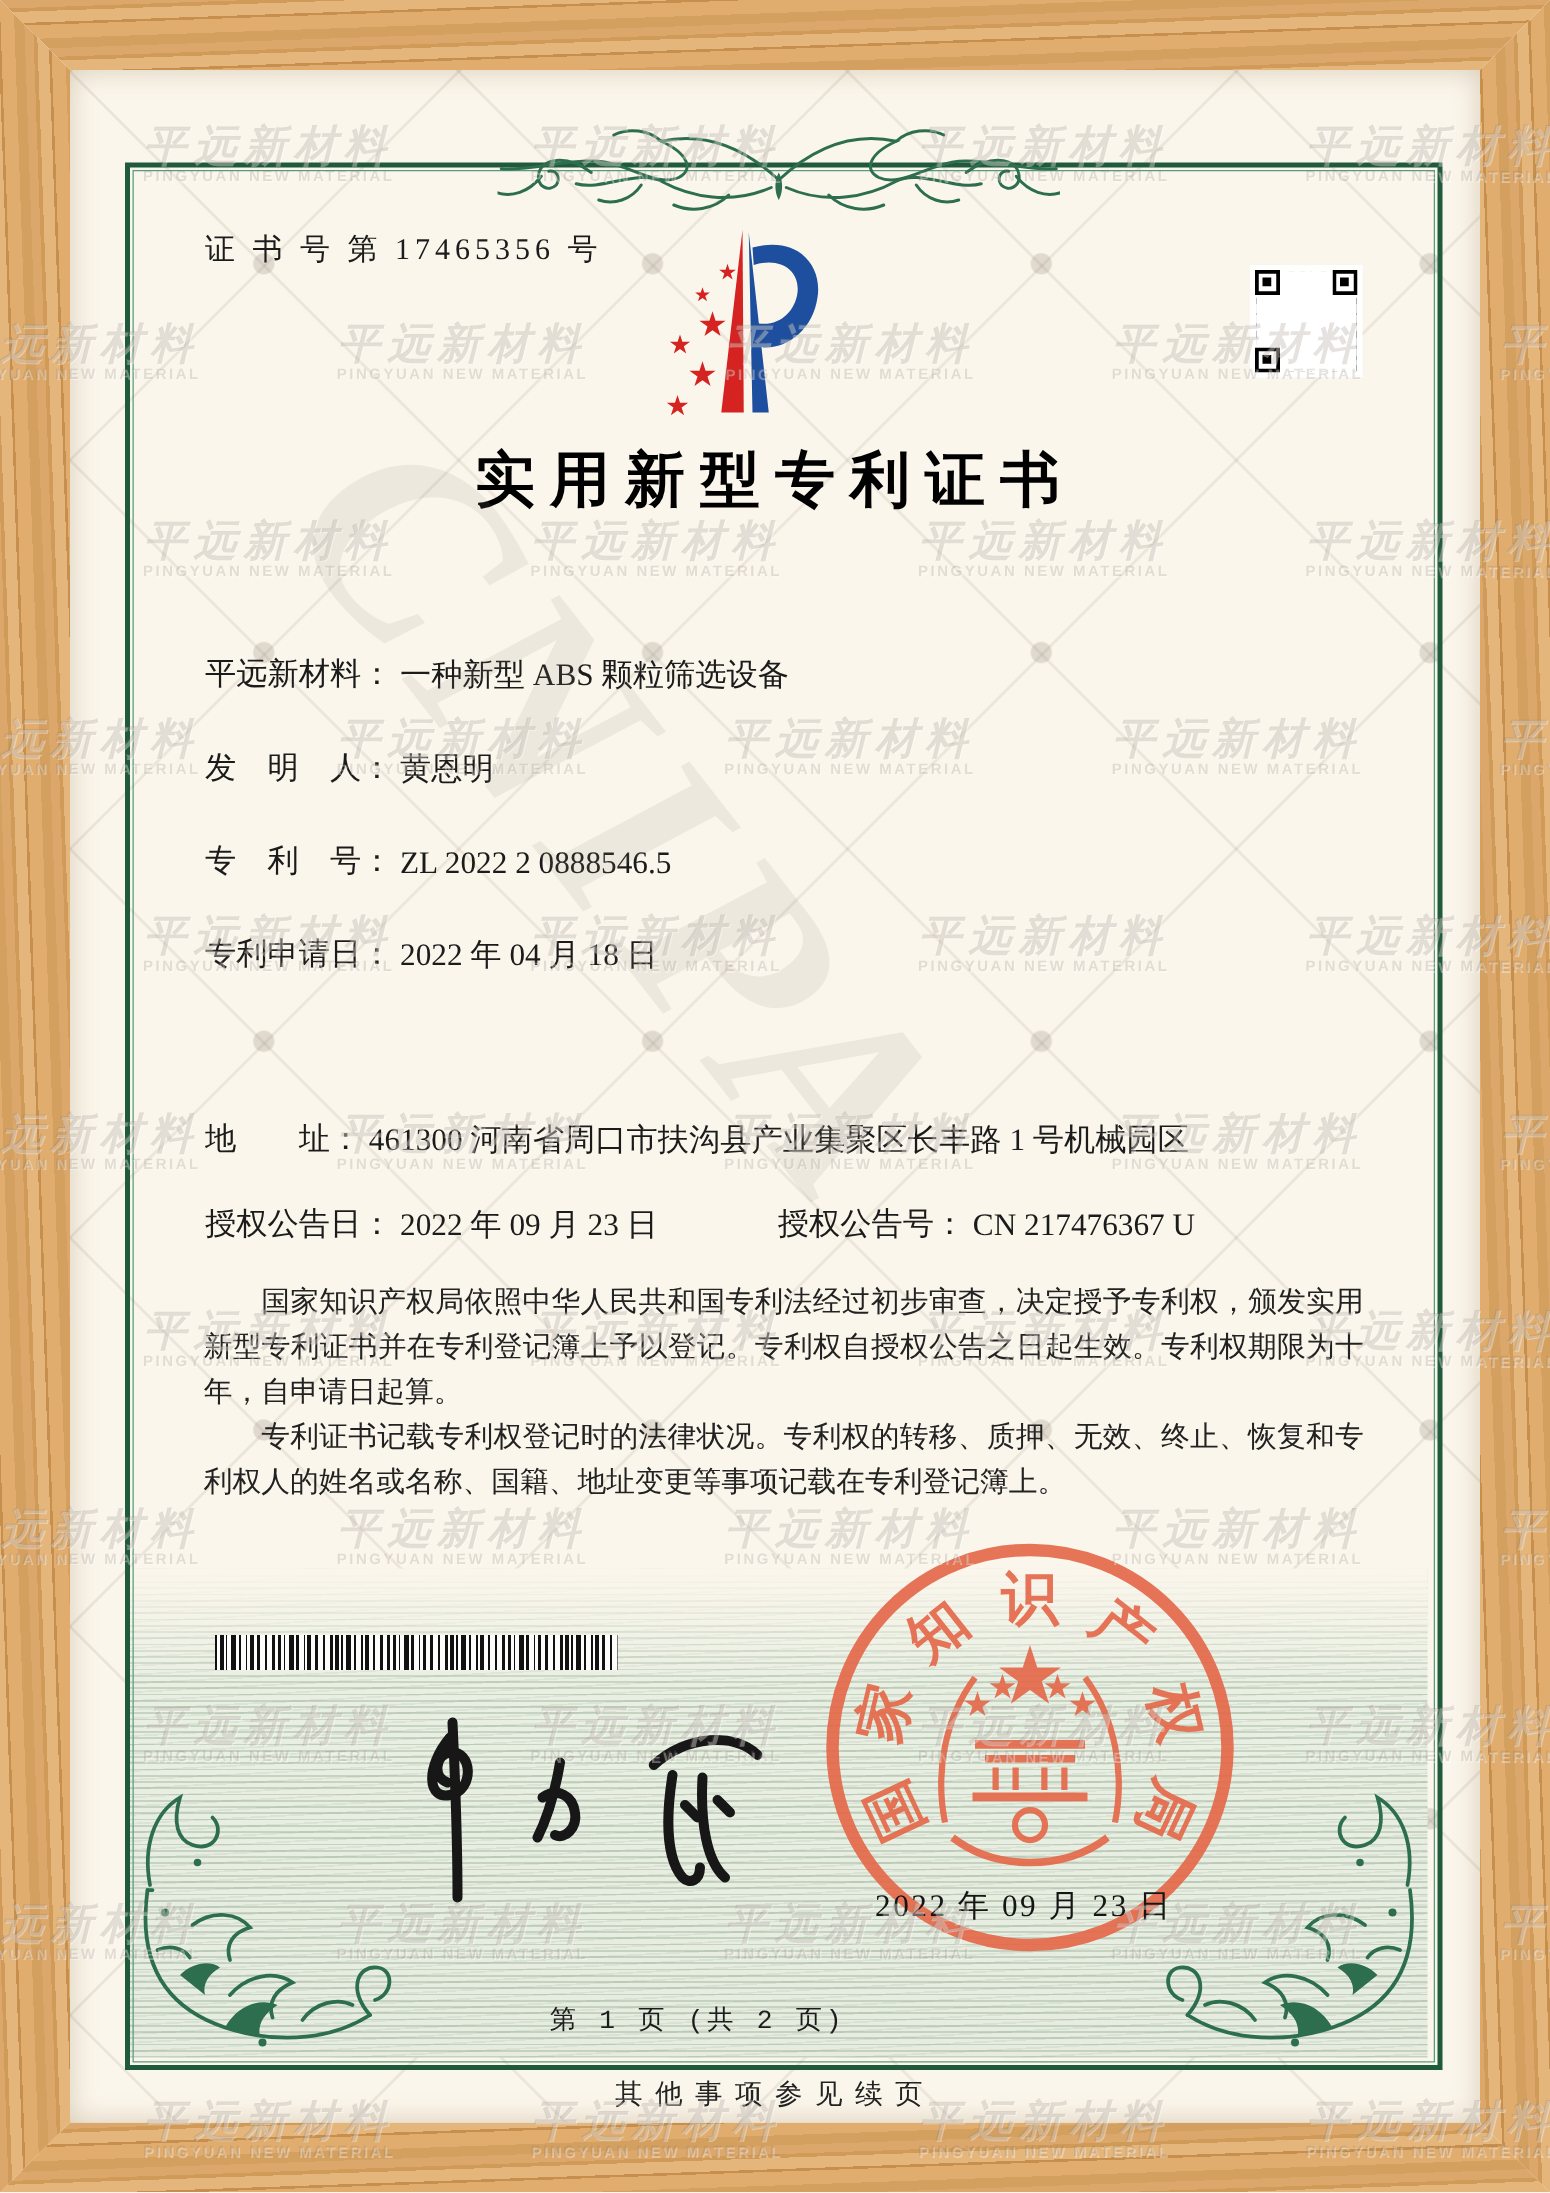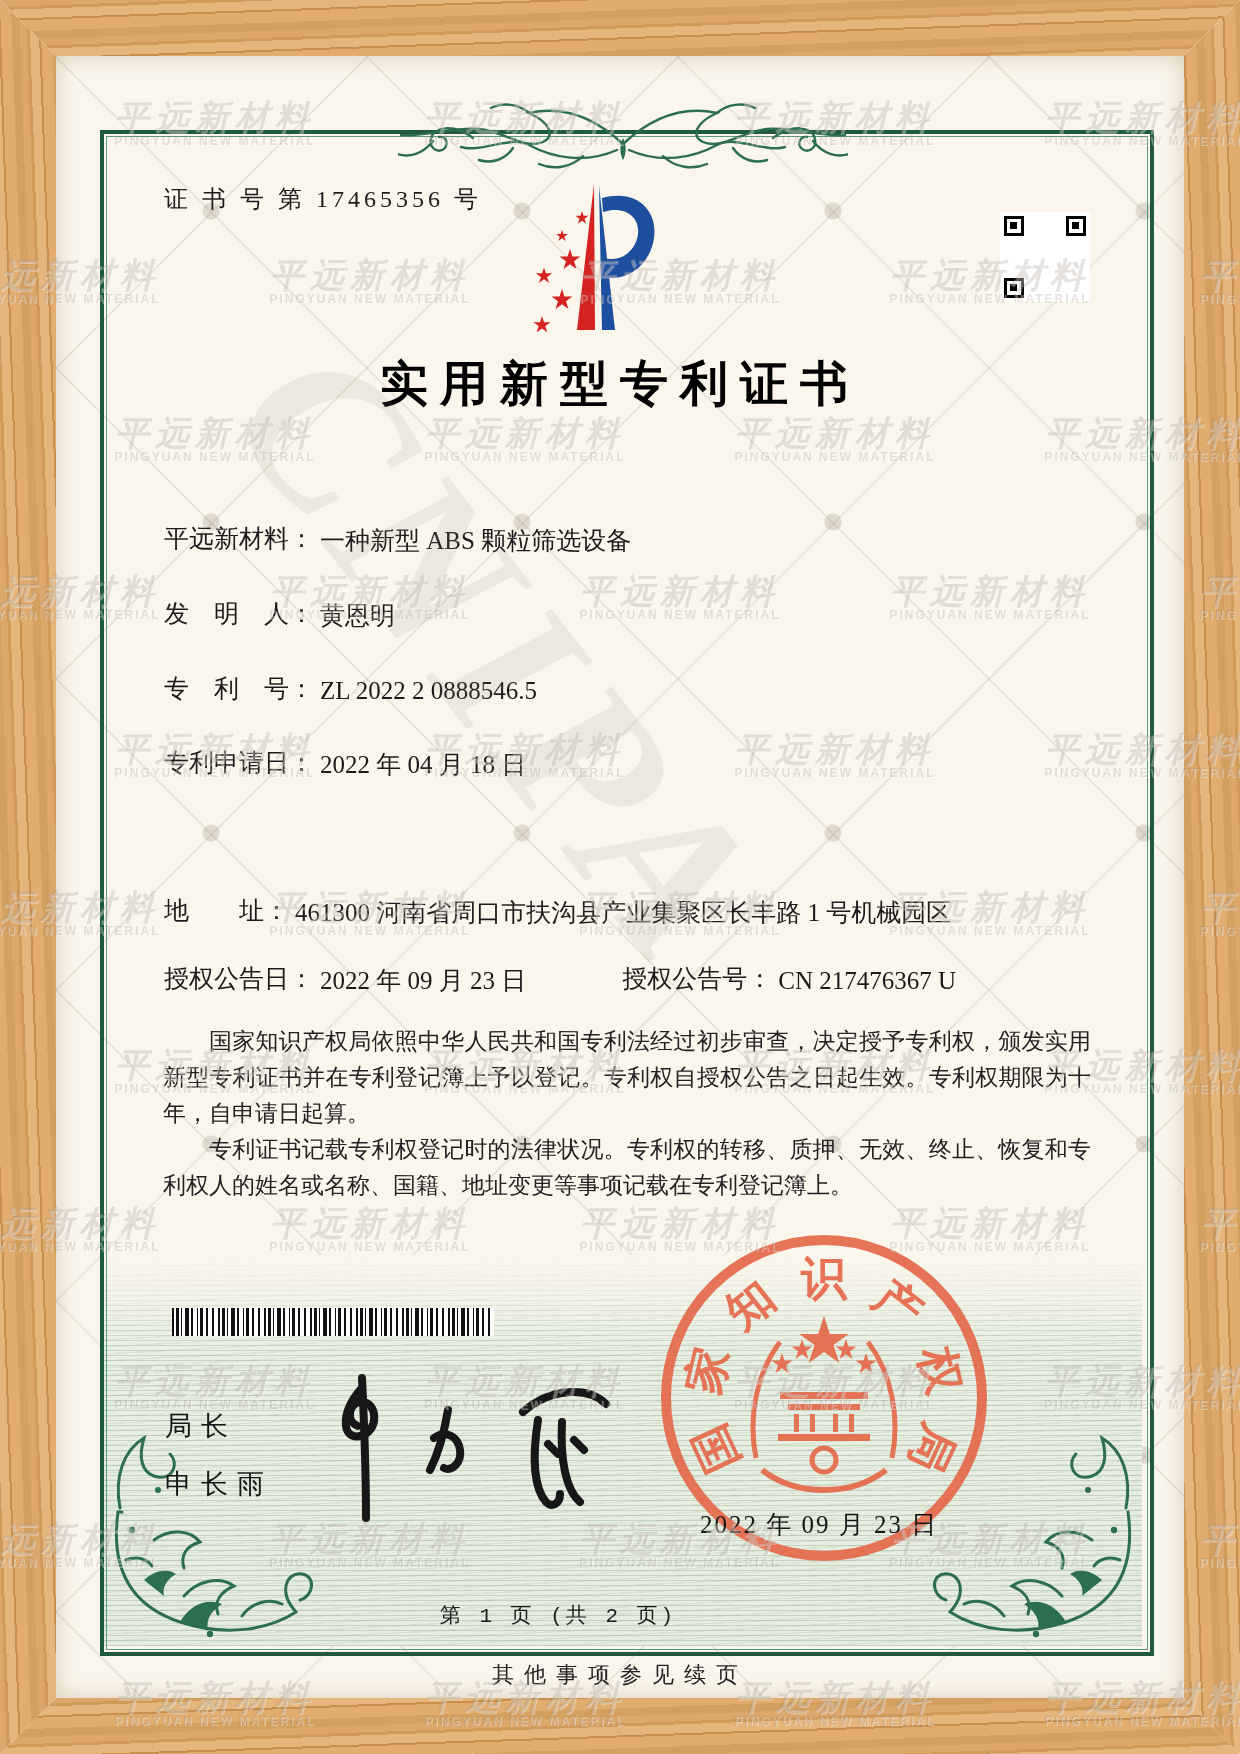--- a/index.html
+++ b/index.html
@@ -231,24 +231,20 @@
     <span class="fvalue">CN 217476367 U</span>
   </div>
 
   <div id="body-text">
     <p>国家知识产权局依照中华人民共和国专利法经过初步审查，决定授予专利权，颁发实用新型专利证书并在专利登记簿上予以登记。专利权自授权公告之日起生效。专利权期限为十年，自申请日起算。</p>
     <p>专利证书记载专利权登记时的法律状况。专利权的转移、质押、无效、终止、恢复和专利权人的姓名或名称、国籍、地址变更等事项记载在专利登记簿上。</p>
   </div>
 
   <div id="barcode"></div>
 
-  <div id="signer">
-    <div>局长</div>
-    <div>申长雨</div>
-  </div>
 
   <svg id="signature" width="340" height="175" viewBox="0 0 340 175">
     <g stroke="#171717" stroke-width="8" fill="none" stroke-linecap="round" stroke-linejoin="round">
       <path d="M62,30 C42,54 44,80 62,76 C82,72 80,40 62,42 C50,44 48,62 60,66"></path>
       <path d="M64,18 C66,60 68,120 68,158"></path>
       <path d="M150,50 C146,74 140,94 132,110"></path>
       <path d="M136,78 C148,70 160,76 162,90 C164,102 154,112 146,108"></path>
       <path d="M225,52 C252,28 290,26 308,44"></path>
       <path d="M240,60 C234,98 236,128 248,142 C254,148 262,144 262,134"></path>
       <path d="M264,62 C262,100 268,130 282,142"></path>

